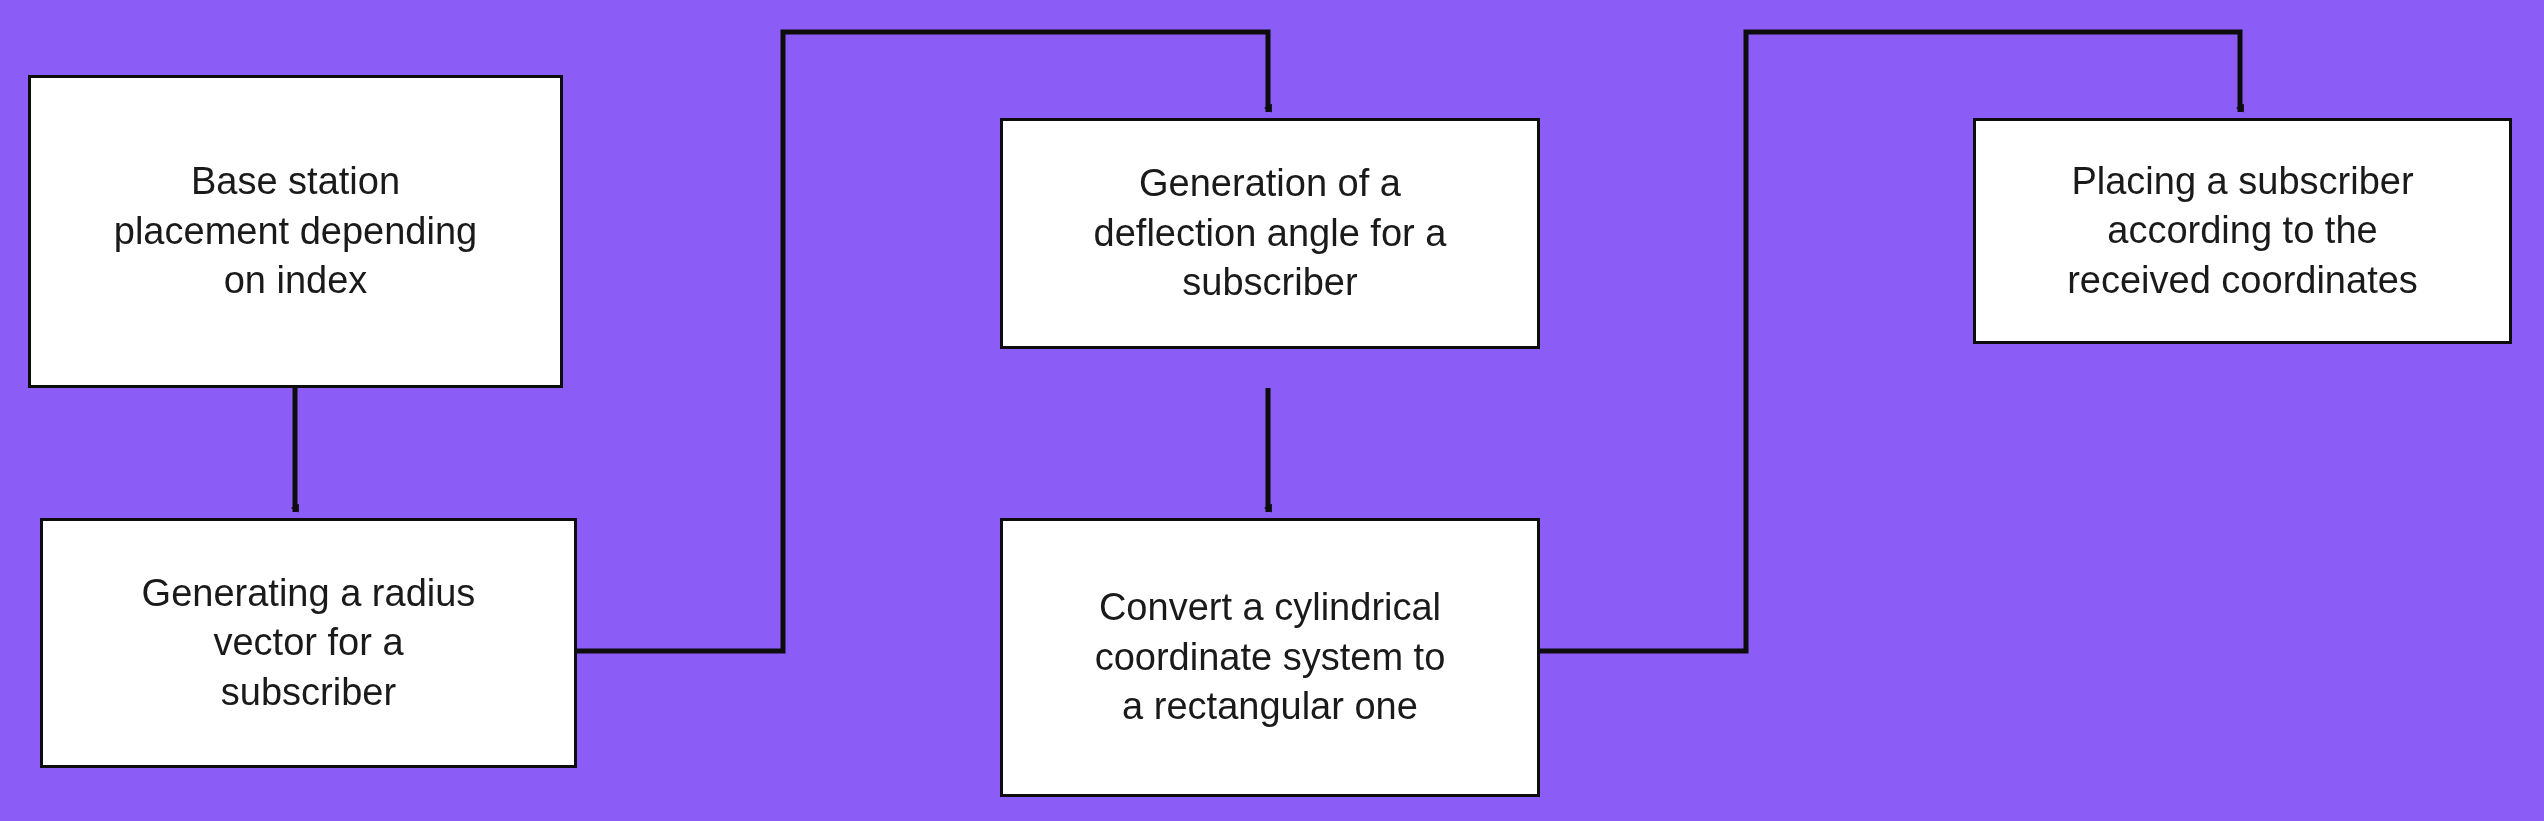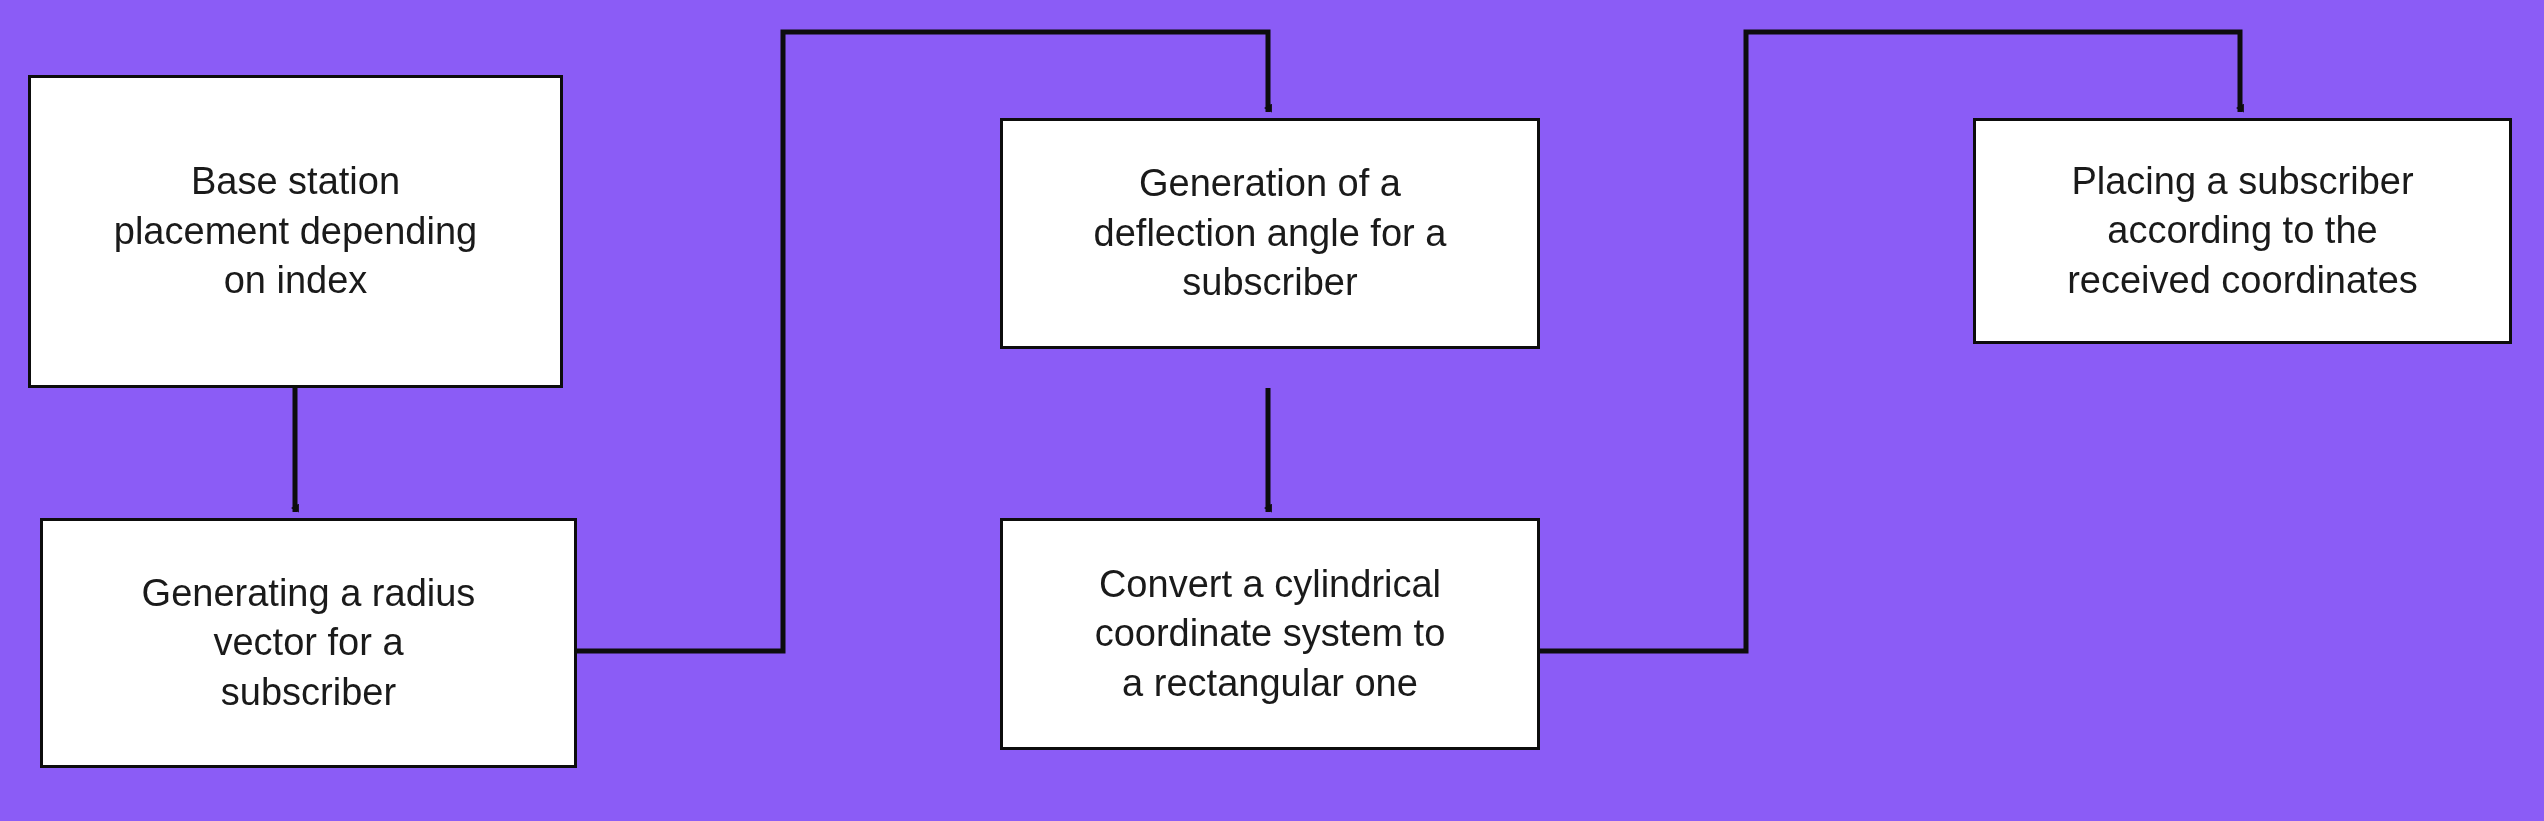--- a/index.html
+++ b/index.html
@@ -38,21 +38,21 @@
     font-size: 38px;
     line-height: 1.30;
     font-weight: 400;
     letter-spacing: 0px;
     padding: 0 10px;
     white-space: pre-line;
   }
   #box-base-station       { left: 28px;   top: 75px;  width: 535px; height: 313px; }
   #box-radius-vector      { left: 28px;   top: 518px; width: 537px; height: 250px; margin-left: 12px; }
   #box-deflection-angle   { left: 1000px; top: 118px; width: 540px; height: 231px; }
-  #box-convert-coordinate { left: 1000px; top: 518px; width: 540px; height: 232px; }
+  #box-convert-coordinate { left: 1000px; top: 518px; width: 540px; height: 279px; }
   #box-placing-subscriber { left: 1973px; top: 118px; width: 539px; height: 226px; }
 </style>
 </head>
 <body>
 
 <div id="canvas">
 
   <svg id="flow-svg" viewBox="0 0 2544 821" xmlns="http://www.w3.org/2000/svg">
     <defs>
       <marker id="arrowhead" markerWidth="9" markerHeight="8" refX="8.4" refY="4" orient="auto" markerUnits="userSpaceOnUse">

